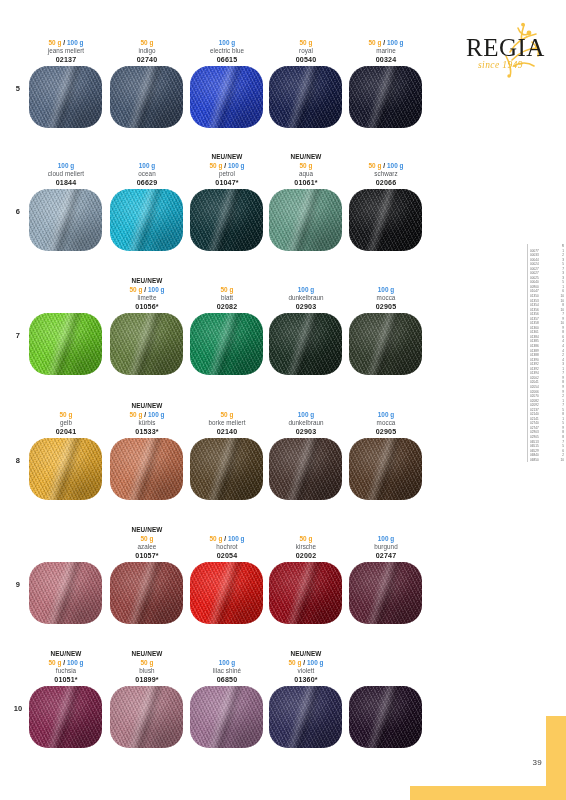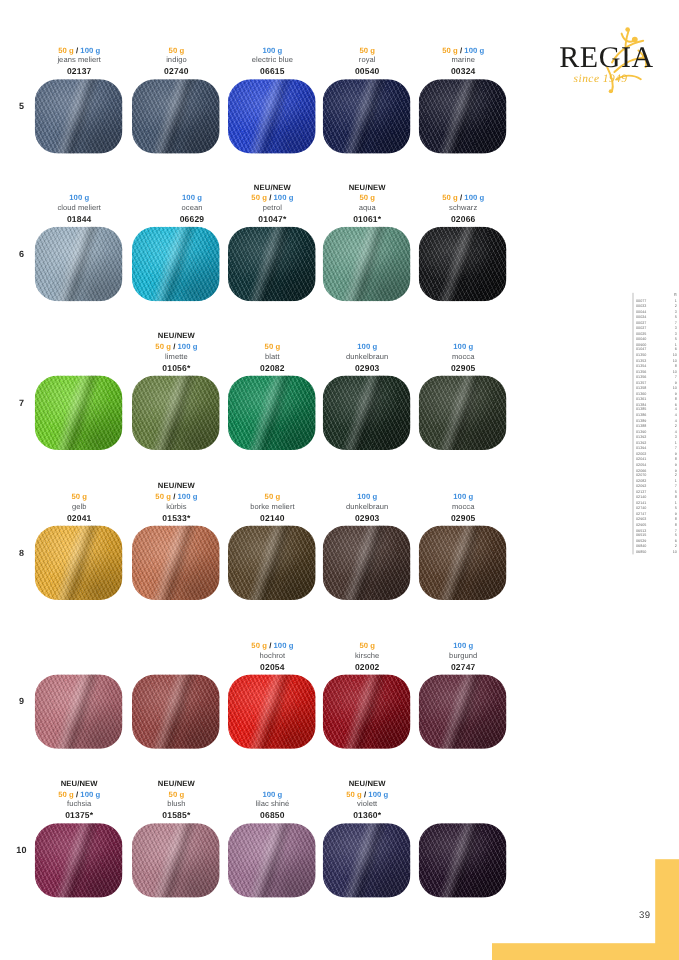--- a/index.html
+++ b/index.html
@@ -206,21 +206,21 @@
           <div class="cnum">01844</div>
         </div>
       </div>
       <div class="ball" style="left: 29px; top: 189px;">
         <div class="base" style="background: linear-gradient(118deg, rgb(157, 179, 196) 0%, rgb(157, 179, 196) 42%, rgb(123, 146, 168) 100%);"></div>
         <div class="tex a"></div>
         <div class="tex b"></div>
         <div class="strand"></div>
         <div class="shade"></div>
       </div>
-      <div class="cell" style="left: 120px; top: 155px; height: 33px;">
+      <div class="cell" style="left: 107px; top: 155px; height: 33px;">
         <div class="labels">
           <div class="weight"><span class="w100">100 g</span></div>
           <div class="cname">ocean</div>
           <div class="cnum">06629</div>
         </div>
       </div>
       <div class="ball" style="left: 110px; top: 189px;">
         <div class="base" style="background: linear-gradient(118deg, rgb(27, 190, 222) 0%, rgb(27, 190, 222) 42%, rgb(13, 159, 196) 100%);"></div>
         <div class="tex a"></div>
         <div class="tex b"></div>
@@ -409,20 +409,28 @@
         <div class="shade"></div>
       </div>
       <div class="rownum" style="top: 580px;">9</div>
       <div class="ball" style="left: 29px; top: 562px;">
         <div class="base" style="background: linear-gradient(118deg, rgb(194, 118, 128) 0%, rgb(194, 118, 128) 42%, rgb(169, 92, 103) 100%);"></div>
         <div class="tex a"></div>
         <div class="tex b"></div>
         <div class="strand"></div>
         <div class="shade"></div>
       </div>
+      <div class="cell" style="left: 107px; top: 528px; height: 33px;">
+        <div class="labels">
+          <div class="neu">NEU/NEW</div>
+          <div class="weight"><span class="w50">50 g</span></div>
+          <div class="cname">azalee</div>
+          <div class="cnum">01057*</div>
+        </div>
+      </div>
       <div class="ball" style="left: 110px; top: 562px;">
         <div class="base" style="background: linear-gradient(118deg, rgb(158, 74, 71) 0%, rgb(158, 74, 71) 42%, rgb(132, 54, 52) 100%);"></div>
         <div class="tex a"></div>
         <div class="tex b"></div>
         <div class="strand"></div>
         <div class="shade"></div>
       </div>
       <div class="cell" style="left: 187px; top: 528px; height: 33px;">
         <div class="labels">
           <div class="weight"><span class="w50">50 g</span><span class="wsep"> / </span><span class="w100">100 g</span></div>
@@ -464,36 +472,36 @@
         <div class="tex b"></div>
         <div class="strand"></div>
         <div class="shade"></div>
       </div>
       <div class="rownum" style="top: 704px;">10</div>
       <div class="cell" style="left: 26px; top: 652px; height: 33px;">
         <div class="labels">
           <div class="neu">NEU/NEW</div>
           <div class="weight"><span class="w50">50 g</span><span class="wsep"> / </span><span class="w100">100 g</span></div>
           <div class="cname">fuchsia</div>
-          <div class="cnum">01375*</div>
+          <div class="cnum">01051*</div>
         </div>
       </div>
       <div class="ball" style="left: 29px; top: 686px;">
         <div class="base" style="background: linear-gradient(118deg, rgb(138, 42, 82) 0%, rgb(138, 42, 82) 42%, rgb(110, 27, 63) 100%);"></div>
         <div class="tex a"></div>
         <div class="tex b"></div>
         <div class="strand"></div>
         <div class="shade"></div>
       </div>
       <div class="cell" style="left: 107px; top: 652px; height: 33px;">
         <div class="labels">
           <div class="neu">NEU/NEW</div>
           <div class="weight"><span class="w50">50 g</span></div>
           <div class="cname">blush</div>
-          <div class="cnum">01585*</div>
+          <div class="cnum">01899*</div>
         </div>
       </div>
       <div class="ball" style="left: 110px; top: 686px;">
         <div class="base" style="background: linear-gradient(118deg, rgb(185, 129, 143) 0%, rgb(185, 129, 143) 42%, rgb(160, 103, 117) 100%);"></div>
         <div class="tex a"></div>
         <div class="tex b"></div>
         <div class="strand"></div>
         <div class="shade"></div>
       </div>
       <div class="cell" style="left: 187px; top: 652px; height: 33px;">

